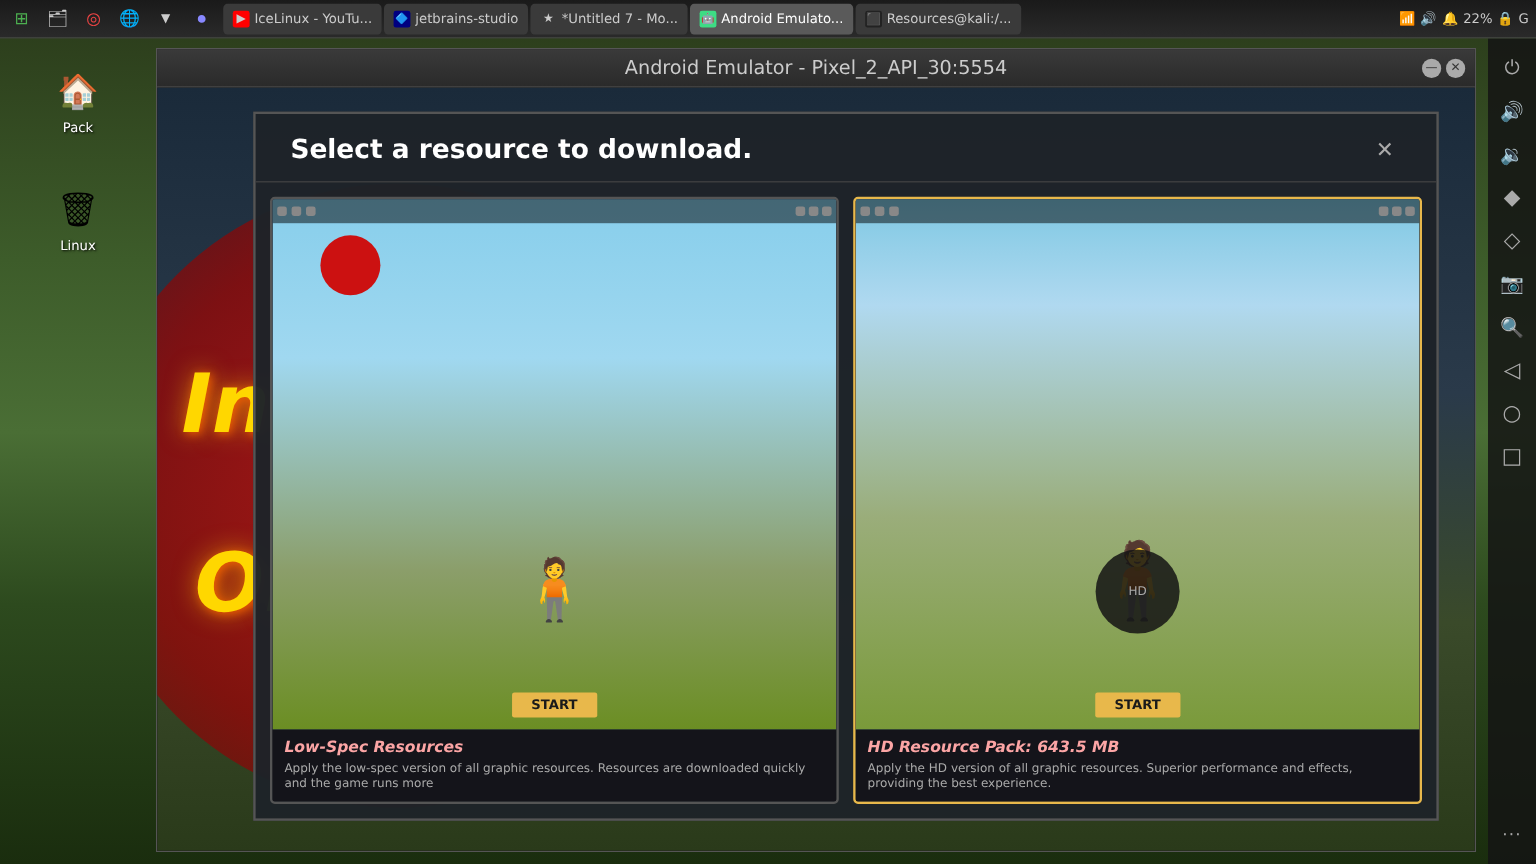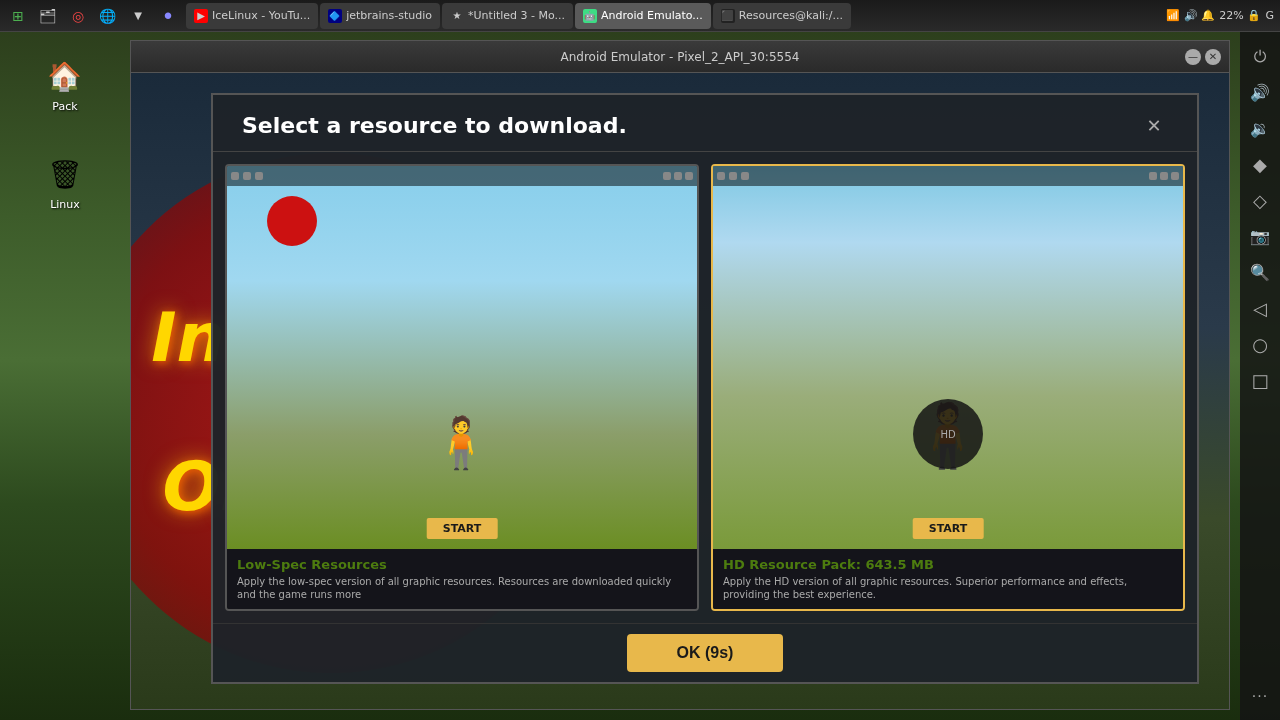--- a/index.html
+++ b/index.html
@@ -179,21 +179,21 @@
       background: linear-gradient(180deg, #3a3a3a, #2a2a2a);
       display: flex;
       align-items: center;
       justify-content: center;
       position: relative;
       border-bottom: 1px solid #555;
       flex-shrink: 0;
     }
 
     .emulator-title {
-      font-size: 12px;
+      font-size: 16px;
       color: #ccc;
     }
 
     .window-controls {
       position: absolute;
       right: 8px;
       display: flex;
       gap: 4px;
     }
 
@@ -386,22 +386,23 @@
     }
 
     .card-footer {
       padding: 8px 10px;
       background: rgba(20,20,25,0.95);
     }
 
     .card-pack-title {
       font-size: 13px;
       font-weight: bold;
-      color: #4d7c0f;
+      color: #fca5a5;
       margin-bottom: 3px;
+      font-style: italic;
     }
 
     .card-pack-desc {
       font-size: 10px;
       color: #aaa;
       line-height: 1.3;
     }
 
     
     .dark-badge {
@@ -467,21 +468,21 @@
       <div class="taskbar-tab">
         <span class="taskbar-tab-favicon" style="background:#FF0000;">▶</span>
         <span>IceLinux - YouTu...</span>
       </div>
       <div class="taskbar-tab">
         <span class="taskbar-tab-favicon" style="background:#000080;font-size:9px;">🔷</span>
         <span>jetbrains-studio</span>
       </div>
       <div class="taskbar-tab">
         <span class="taskbar-tab-favicon" style="background:#3a3a3a;">★</span>
-        <span>*Untitled 3 - Mo...</span>
+        <span>*Untitled 7 - Mo...</span>
       </div>
       <div class="taskbar-tab active">
         <span class="taskbar-tab-favicon" style="background:#3DDC84;font-size:9px;">🤖</span>
         <span>Android Emulato...</span>
       </div>
       <div class="taskbar-tab">
         <span class="taskbar-tab-favicon" style="background:#222;">⬛</span>
         <span>Resources@kali:/...</span>
       </div>
     </div>
@@ -599,21 +600,18 @@
                 <div class="start-button">START</div>
               </div>
             </div>
             <div class="card-footer">
               <div class="card-pack-title">HD Resource Pack: 643.5 MB</div>
               <div class="card-pack-desc">Apply the HD version of all graphic resources. Superior performance and effects, providing the best experience.</div>
             </div>
           </div>
         </div>
 
-        <div id="dialog-footer">
-          <button class="ok-button">OK (9s)</button>
-        </div>
       </div>
 
     </div>
   </div>
 
 </div>
 
 </body></html>

